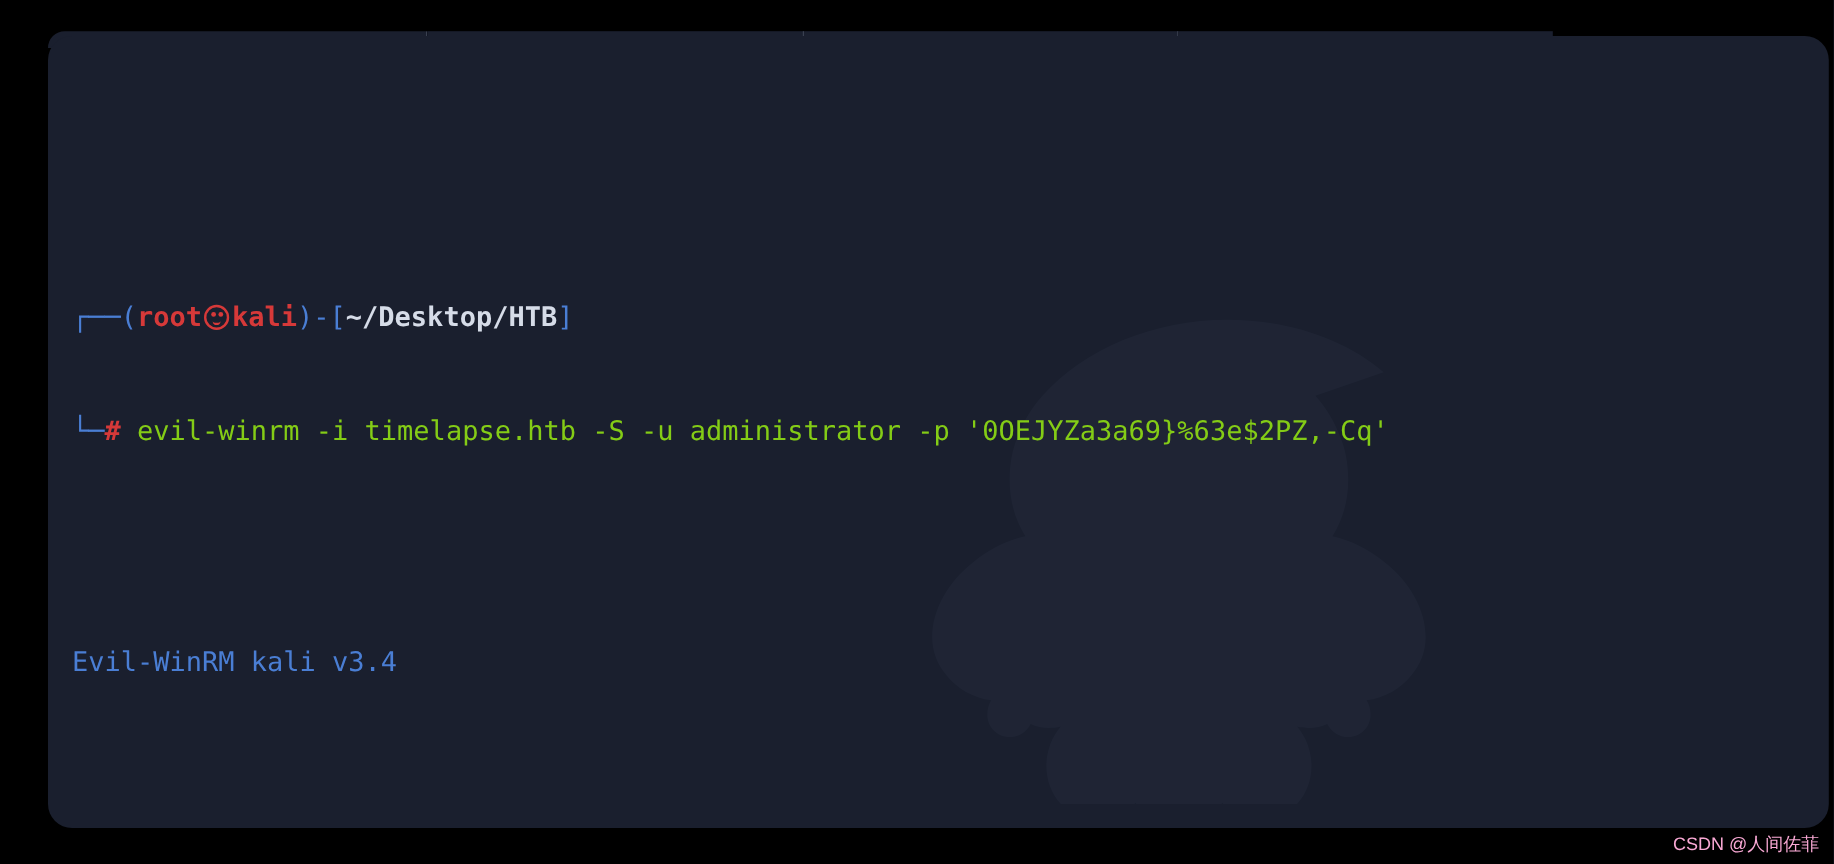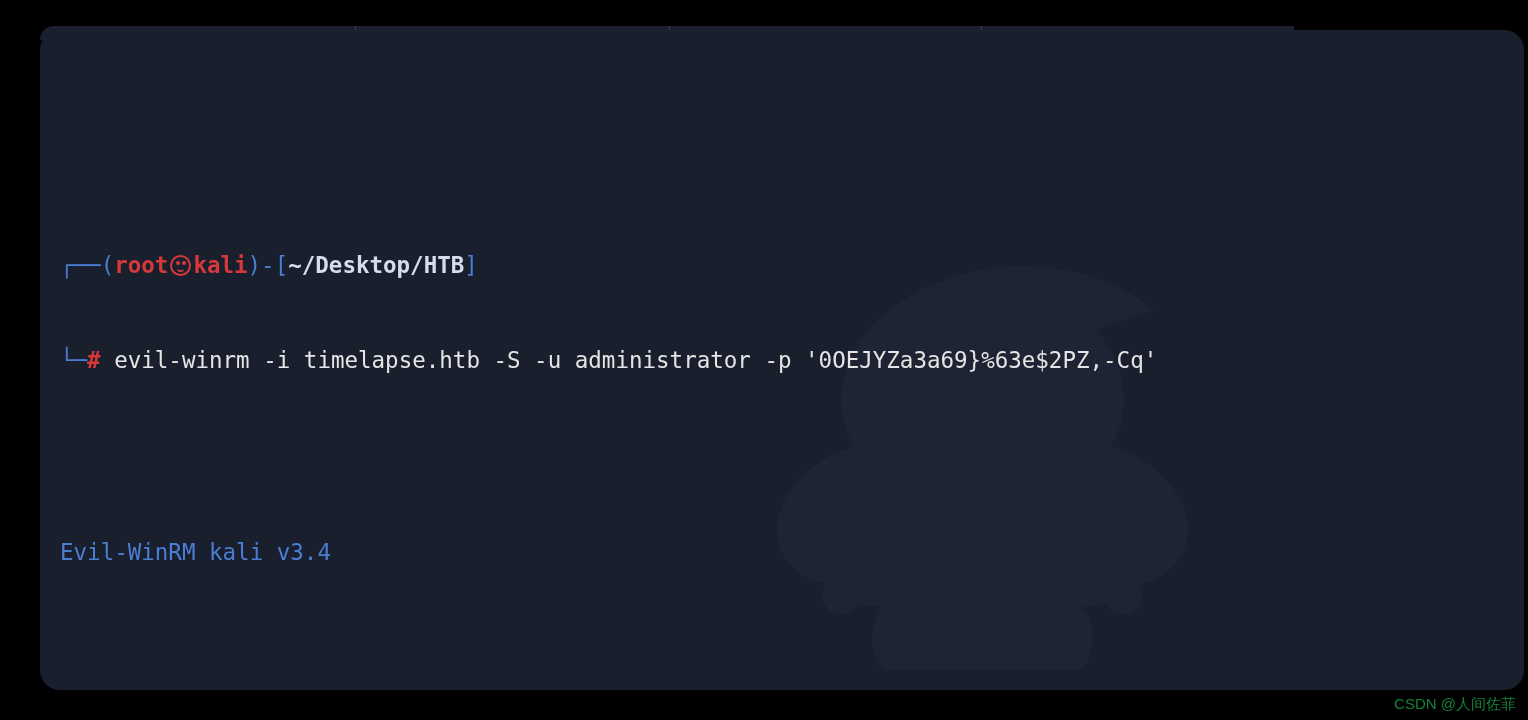--- a/index.html
+++ b/index.html
@@ -48,21 +48,21 @@
     right:120px; top:80px;
     width:900px; height:560px;
     opacity:0.06;
     fill:#6a7a9a;
     pointer-events:none;
   }
   .content{ position:relative; z-index:2; }
 
   .blue   { color:#4a7ed4; }
   .redbold{ color:#d63939; font-weight:700; }
-  .white  { color:#e5e5e5; }
+  .white  { color:#84cc16; }
   .whiteb { color:#d6dce8; font-weight:700; }
 
   .skull{
     display:inline-block;
     width:21px; height:21px;
     border:2.2px solid #d63939;
     border-radius:50%;
     vertical-align:-3px;
     position:relative;
     margin:0 2px;
@@ -80,21 +80,21 @@
     content:'';
     position:absolute;
     left:5px; top:10px;
     width:7px; height:3px;
     border-bottom:2px solid #d63939;
     border-radius:0 0 6px 6px;
   }
   .watermark{
     position:absolute;
     right:12px; bottom:6px;
-    color:#15803d;
+    color:#f9a8d4;
     font-family:Arial,sans-serif;
     font-size:15px;
     z-index:5;
   }
   .line{ white-space:pre; }
 </style>
 </head>
 <body>
 
 <div class="tabstrip">

